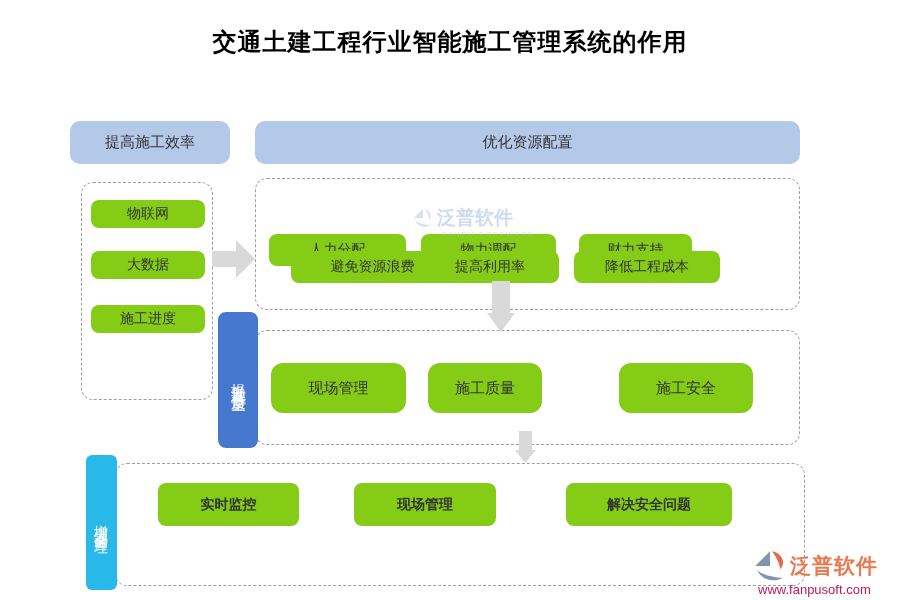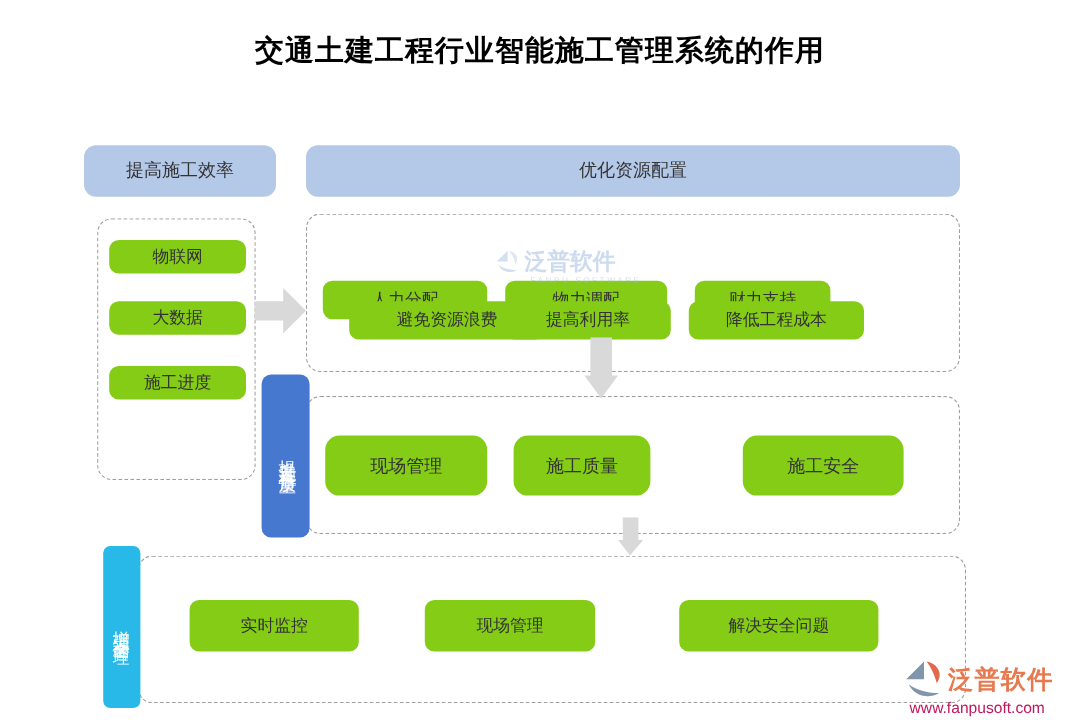--- a/index.html
+++ b/index.html
@@ -53,21 +53,21 @@
   .res-5 { left: 165px; width: 138px; }
   .res-6 { left: 318px; width: 146px; }
 
   
   .qual-item { top: 32px; height: 50px; border-radius: 12px; font-size: 15px; }
   .qual-1 { left: 15px;  width: 135px; }
   .qual-2 { left: 172px; width: 114px; }
   .qual-3 { left: 363px; width: 134px; }
 
   
-  .safe-item { top: 36px; height: 43px; }
+  .safe-item { top: 19px; height: 43px; font-weight: bold; }
   .safe-1 { left: 42px;  width: 141px; }
   .safe-2 { left: 238px; width: 142px; }
   .safe-3 { left: 450px; width: 166px; }
 
   .vlabel {
     position: absolute; color: #ffffff; text-align: center;
     writing-mode: vertical-rl; text-orientation: upright;
     display: flex; align-items: center; justify-content: center;
     letter-spacing: 3px;
   }

